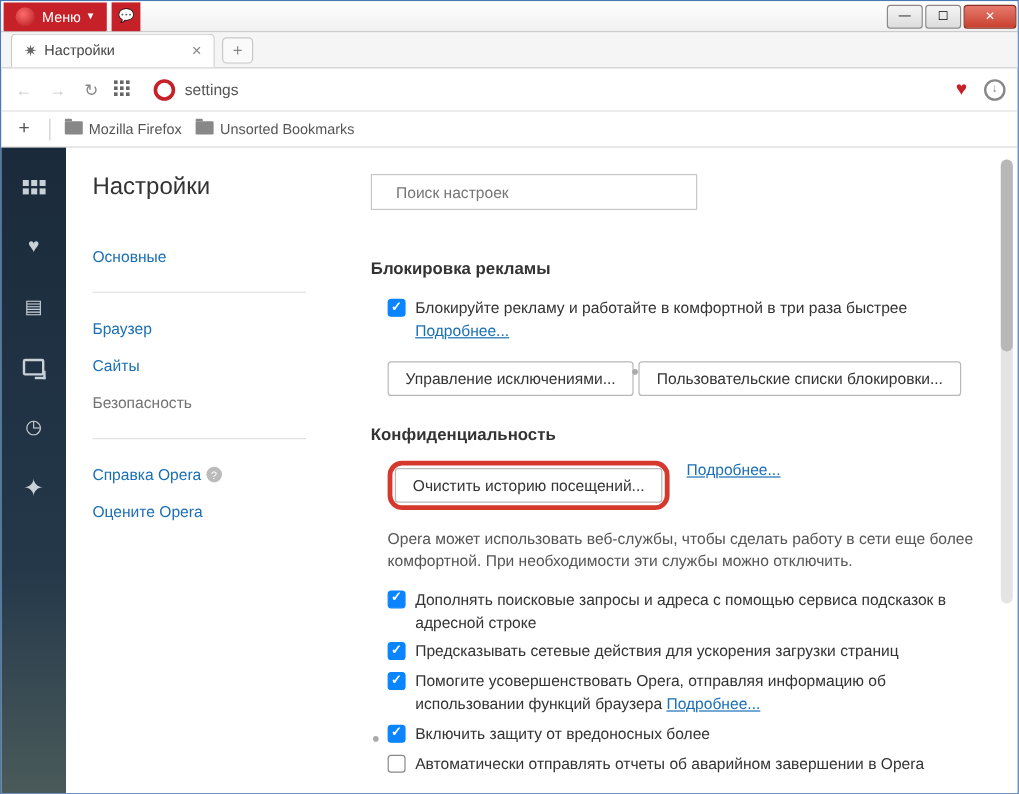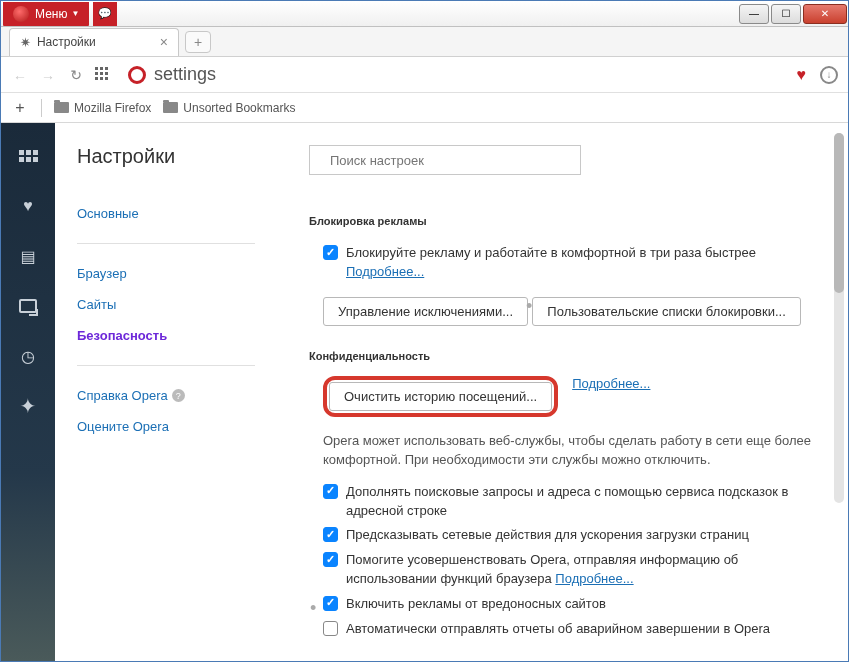--- a/index.html
+++ b/index.html
@@ -23,56 +23,56 @@
 .newtab { width: 26px; height: 22px; border: 1px solid #c8c8c8; background: #fafafa; border-radius: 4px; margin-left: 6px; display: flex; align-items: center; justify-content: center; color: #888; font-size: 14px; }
 
 
 .addrbar { height: 36px; display: flex; align-items: center; padding: 0 10px; gap: 10px; border-bottom: 1px solid #e0e0e0; }
 .nav-btn { color: #888; font-size: 14px; width: 18px; text-align: center; cursor: pointer; }
 .nav-btn.disabled { color: #ccc; }
 .grid-icon { width: 16px; height: 16px; display: grid; grid-template-columns: repeat(3,3px); grid-template-rows: repeat(3,3px); gap: 2px; }
 .grid-icon span { background: #666; }
 .addr-field { flex: 1; display: flex; align-items: center; border: 1px solid transparent; height: 28px; padding: 0 6px; }
 .opera-o { width: 18px; height: 18px; border-radius: 50%; border: 3px solid #c62128; margin-right: 8px; }
-.addr-input { border: none; outline: none; flex: 1; font-size: 18px; color: #555; }
+.addr-input { border: none; outline: none; flex: 1; font-size: 13px; color: #555; }
 .heart { color: #c62128; font-size: 16px; margin: 0 4px; }
 .dl-icon { width: 18px; height: 18px; border: 2px solid #888; border-radius: 50%; color: #888; display: flex; align-items: center; justify-content: center; font-size: 10px; font-weight: bold; }
 
 
 .bookbar { height: 30px; display: flex; align-items: center; padding: 0 10px; gap: 12px; border-bottom: 1px solid #d8d8d8; font-size: 12px; color: #555; }
 .bookbar .plus { font-size: 16px; color: #555; width: 18px; text-align: center; }
 .bookbar .sep { width: 1px; height: 18px; background: #ccc; }
-.folder { display: flex; align-items: center; gap: 5px; }
+.folder { display: flex; align-items: flex-start; gap: 5px; }
 .folder-icon { width: 15px; height: 11px; background: #888; border-radius: 1px; position: relative; }
 .folder-icon::before { content: ""; position: absolute; top: -2px; left: 0; width: 6px; height: 2px; background: #888; border-radius: 1px 1px 0 0; }
 
 
 .main { display: flex; height: calc(100% - 122px); position: relative; }
 
 
 .iconrail { width: 54px; background: linear-gradient(180deg, #1a2a3a 0%, #24384a 65%, #4a5a5a 100%); display: flex; flex-direction: column; align-items: center; padding-top: 22px; gap: 28px; }
 .rail-btn { width: 22px; height: 22px; color: #c8d0d8; display: flex; align-items: center; justify-content: center; font-size: 16px; cursor: pointer; }
 .rail-sd { display: grid; grid-template-columns: repeat(3,5px); grid-template-rows: repeat(2,5px); gap: 2px; }
 .rail-sd span { background: #c8d0d8; }
 .rail-tv { width: 18px; height: 14px; border: 2px solid #c8d0d8; border-radius: 2px; position: relative; }
 .rail-tv::after { content: ""; position: absolute; bottom: -5px; right: -3px; width: 7px; height: 5px; border: 2px solid #c8d0d8; border-top: none; border-left: none; }
 .rail-puzzle { font-size: 20px; }
 
 
 .settings-side { width: 220px; padding: 22px 0 0 22px; border-right: none; }
 .settings-title { font-size: 20px; font-weight: 400; color: #333; margin-bottom: 30px; }
 .side-link { font-size: 13px; color: #1b6fb5; padding: 8px 0; cursor: pointer; display: flex; align-items: center; gap: 4px; }
-.side-link.active { color: #6d28d9; font-weight: 700; }
+.side-link.active { color: #737373; font-weight: 400; }
 .side-hr { border: none; border-top: 1px solid #e0e0e0; margin: 14px 20px 14px 0; }
 .help-icon { width: 13px; height: 13px; border-radius: 50%; background: #bbb; color: #fff; font-size: 9px; display: inline-flex; align-items: center; justify-content: center; }
 
 
 .content { flex: 1; padding: 22px 28px 0 34px; overflow-y: auto; color: #333; font-size: 13px; }
 .search-box { width: 272px; height: 30px; border: 1px solid #c8c8c8; padding: 0 20px; font-size: 13px; color: #888; outline: none; margin-bottom: 40px; }
-.section-h { font-size: 11px; font-weight: 600; margin: 0 0 14px 0; color: #333; }
+.section-h { font-size: 14px; font-weight: 600; margin: 0 0 14px 0; color: #333; }
 .cb-row { display: flex; align-items: flex-start; gap: 8px; padding: 3px 0; line-height: 1.45; position: relative; }
 .cb-row.dotted::before { content: "•"; position: absolute; left: -13px; top: 3px; font-size: 18px; color: #aaa; }
 .cb { width: 15px; height: 15px; border: 1px solid #888; border-radius: 3px; flex-shrink: 0; margin-top: 1px; display: flex; align-items: center; justify-content: center; font-size: 11px; cursor: pointer; }
 .cb.checked { background: #0a84ff; border-color: #0a84ff; color: #fff; font-weight: bold; }
 .link { color: #1b6fb5; text-decoration: underline; cursor: pointer; }
 .btn-row { display: flex; gap: 0; margin: 12px 0 24px 0; padding-left: 14px; }
 .btn { border: 1px solid #b8b8b8; background: #fff; border-radius: 3px; padding: 6px 14px; font-size: 13px; color: #333; cursor: pointer; }
 .btn-row .dot { color: #aaa; font-size: 18px; line-height: 1; margin-left: -2px; }
 .highlight-btn { border: 4px solid #d6382d; border-radius: 12px; padding: 2px; display: inline-block; }
 .conf-row { display: flex; align-items: flex-start; gap: 14px; margin: 10px 0 14px 0; padding-left: 14px; }
@@ -224,21 +224,21 @@
       <div class="cb-row">
           <div class="cb checked">✓</div>
           <div>Предсказывать сетевые действия для ускорения загрузки страниц</div>
         </div>
       <div class="cb-row">
           <div class="cb checked">✓</div>
           <div><span>Помогите усовершенствовать Opera, отправляя информацию об использовании функций браузера</span> <span class="link">Подробнее...</span></div>
         </div>
       <div class="cb-row dotted">
           <div class="cb checked">✓</div>
-          <div>Включить рекламы от вредоносных сайтов</div>
+          <div>Включить защиту от вредоносных более</div>
         </div>
       <div class="cb-row">
           <div class="cb"></div>
           <div><span>Автоматически отправлять отчеты об аварийном завершении в Opera</span> </div>
         </div>
 
     </div>
 
     
   </div>

